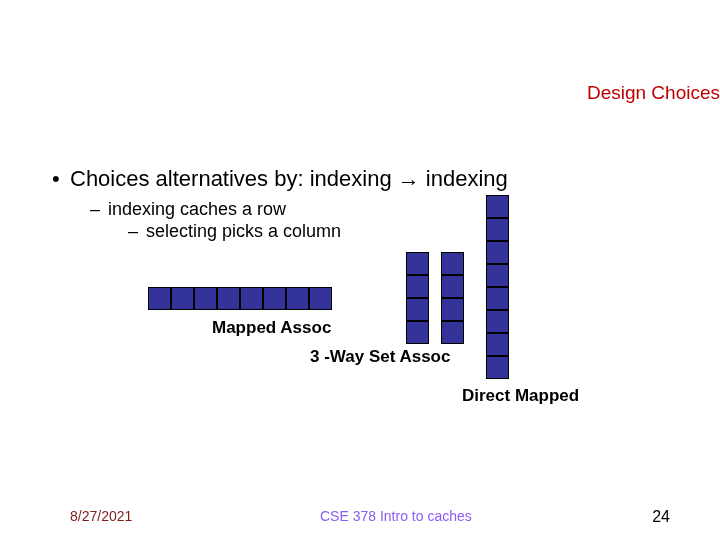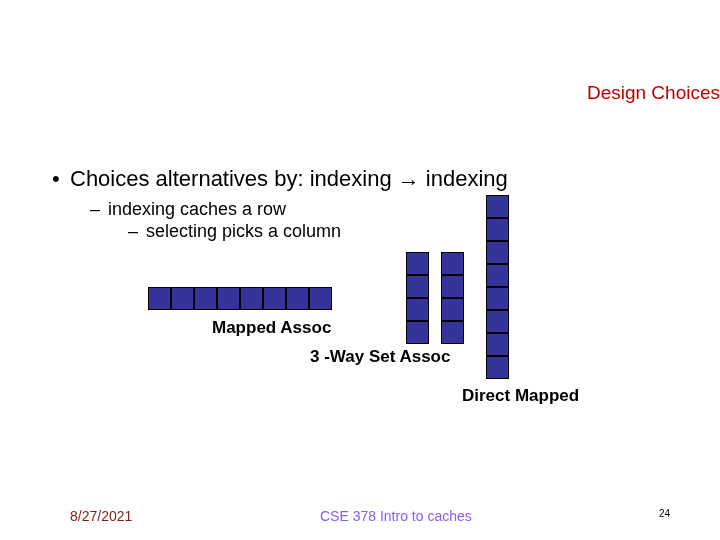--- a/index.html
+++ b/index.html
@@ -64,21 +64,21 @@
     font-size: 17px;
     font-weight: bold;
     color: #000;
   }
   .lbl-fully  { top: 318px; left: 212px; }
   .lbl-2way   { top: 347px; left: 310px; }
   .lbl-direct { top: 386px; left: 462px; }
 
   .footer-date  { position: absolute; top: 508px; left: 70px;  font-size: 14px; color:#7f1d1d; }
   .footer-mid   { position: absolute; top: 508px; left: 280px; font-size: 14px; color:#8b5cf6;margin-left:40px; }
-  .footer-num   { position: absolute; top: 508px; right: 50px; font-size: 10px; color:#000; }
+  .footer-num   { position: absolute; top: 508px; right: 50px; font-size: 16px; color:#000; }
 </style>
 </head>
 <body>
 
 <div class="title">Design Choices</div>
 
 <div class="bullet1">
   <span>Choices alternatives by: indexing </span><span class="arrow">→</span><span> indexing</span>
 </div>
 

